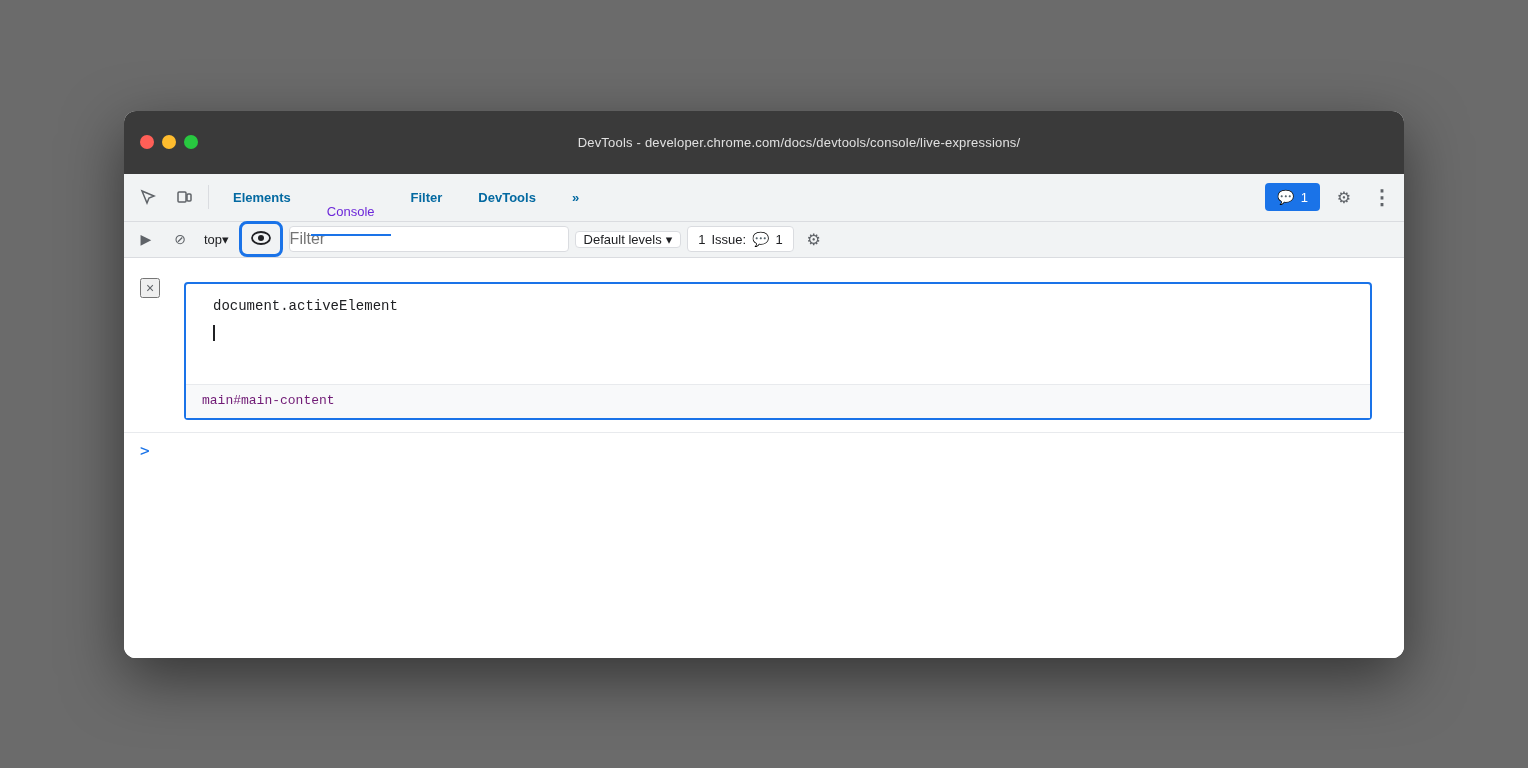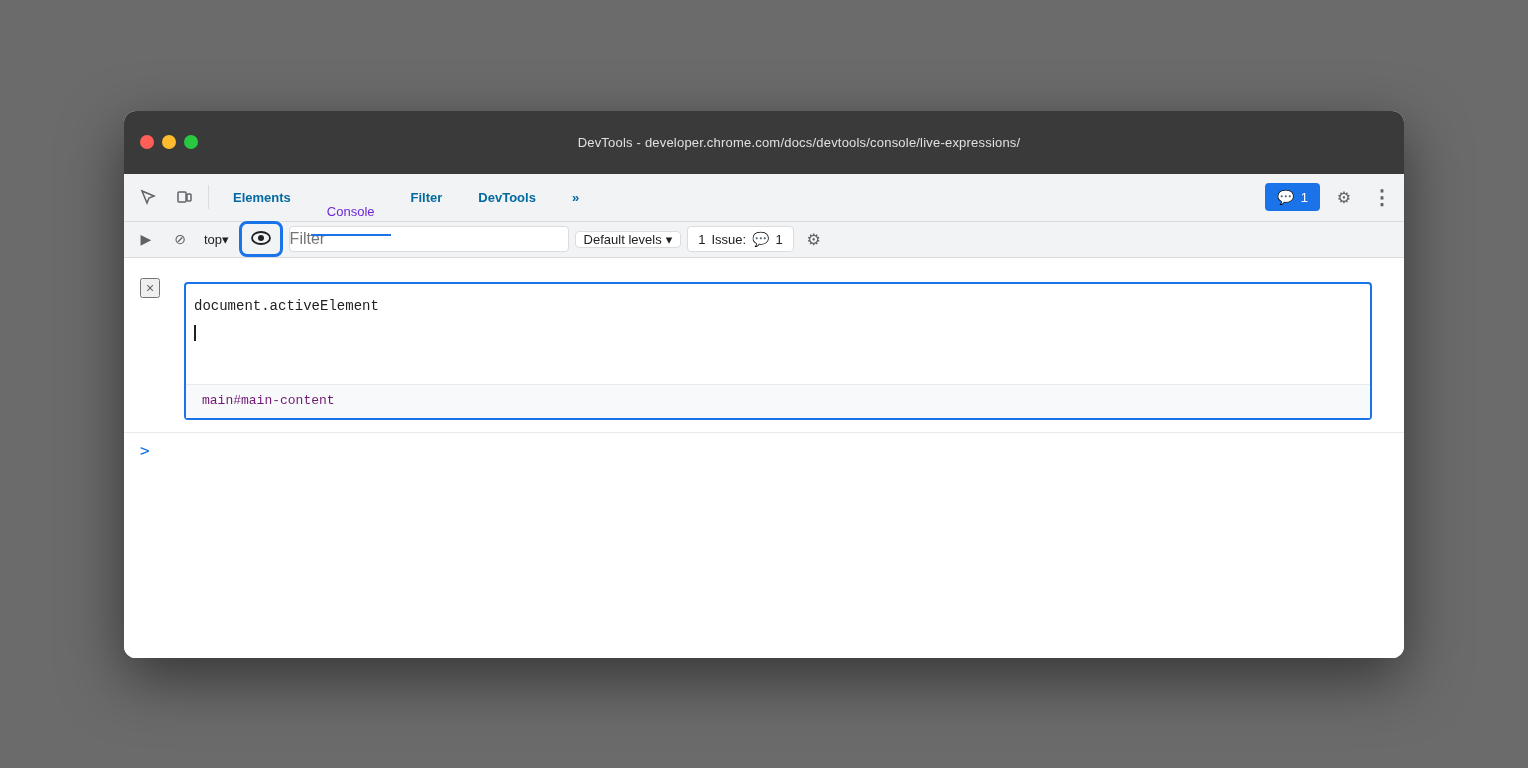--- a/index.html
+++ b/index.html
@@ -279,21 +279,21 @@
       height: 20px;
       display: flex;
       align-items: center;
       justify-content: center;
       color: #5f6368;
       cursor: pointer;
       font-size: 14px;
     }
 
     .live-expression-content {
-      padding: 12px 8px;
+      padding: 12px 27px;
       min-height: 100px;
     }
 
     .live-expression-text {
       font-family: "Courier New", Courier, monospace;
       font-size: 14px;
       color: #202124;
       line-height: 1.5;
     }
 

